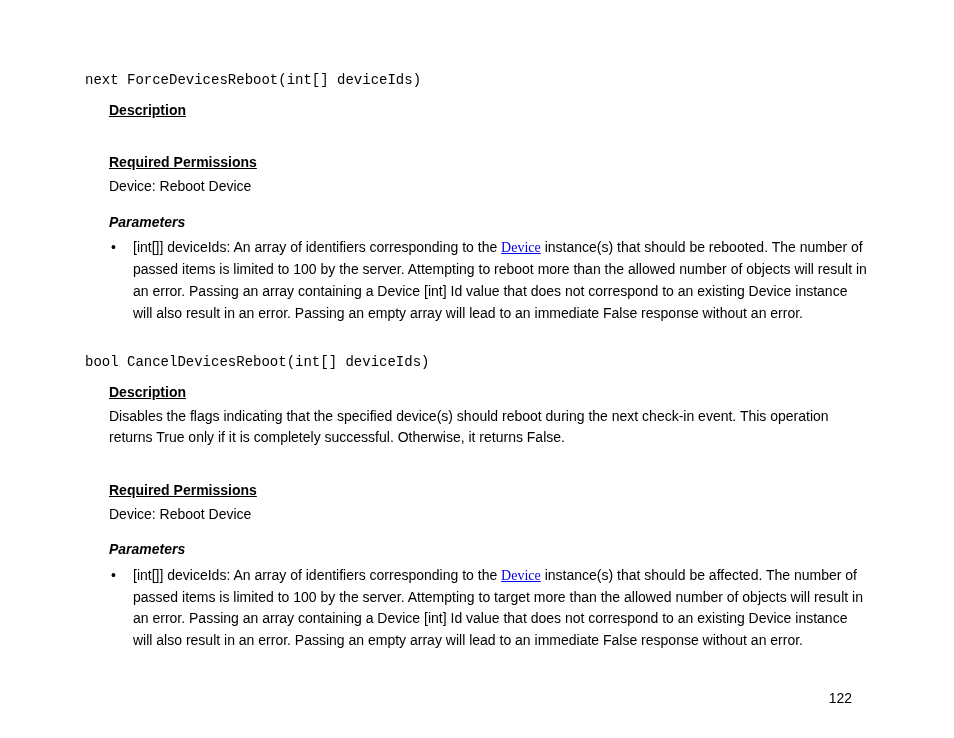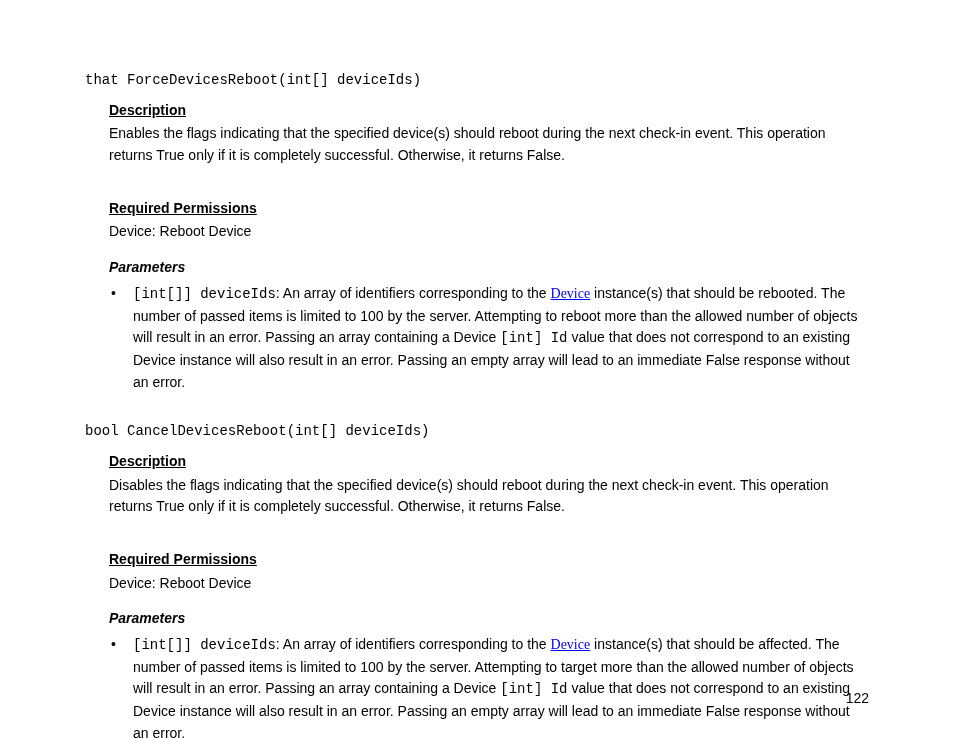--- a/index.html
+++ b/index.html
@@ -50,41 +50,40 @@
     line-height: 1.55;
   }
   ul.params li::before {
     content: "•";
     position: absolute;
     left: 2px;
     top: 0;
     font-size: 14px;
   }
   .mono {
-    font-family: Liberation Mono, monospace;
+    font-family: Liberation Sans, sans-serif;
   }
   a.link {
     color: #0000EE;
     text-decoration: underline;
     font-family: Liberation Serif, serif;
   }
   .page-num {
     position: absolute;
     bottom: 28px;
-    right: 85px;
+    right: 102px;
     font-size: 14px;
   }
 </style>
 </head>
 <body>
 
-<div class="sig">that ForceDevicesReboot(int[] deviceIds)</div>
+<div class="sig">next ForceDevicesReboot(int[] deviceIds)</div>
 <div class="section">
   <div class="label">Description</div>
-  <div class="desc">Enables the flags indicating that the specified device(s) should reboot during the next check-in event. This operation returns True only if it is completely successful. Otherwise, it returns False.</div>
 
   <div class="perm-block">
     <div class="label">Required Permissions</div>
     <div>Device: Reboot Device</div>
   </div>
 
   <div class="params-label">Parameters</div>
   <ul class="params">
     <li>
       <span class="mono">[int[]] deviceIds</span><span>: An array of identifiers corresponding to the </span><a href="#" class="link">Device</a><span> instance(s) that should be rebooted. The number of passed items is limited to 100 by the server. Attempting to reboot more than the allowed number of objects will result in an error. Passing an array containing a Device </span><span class="mono">[int] Id</span><span> value that does not correspond to an existing Device instance will also result in an error. Passing an empty array will lead to an immediate False response without an error.</span>

